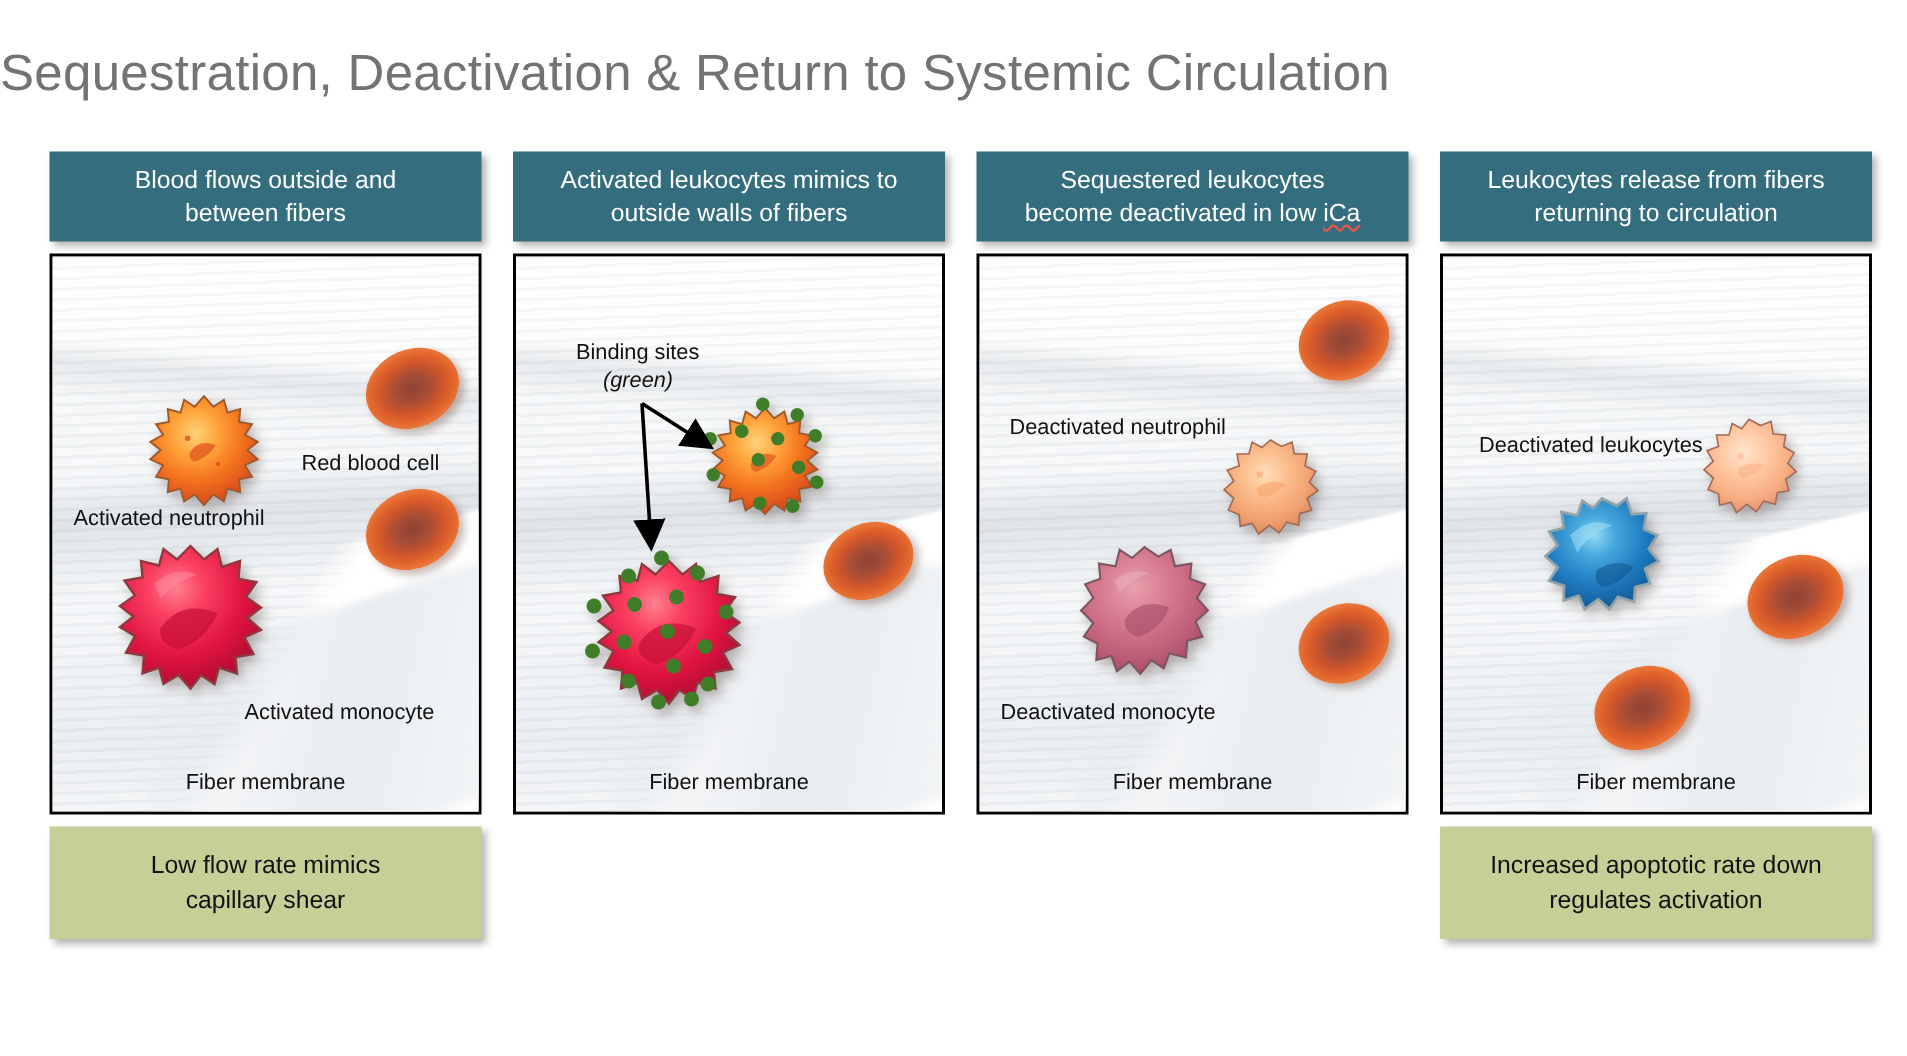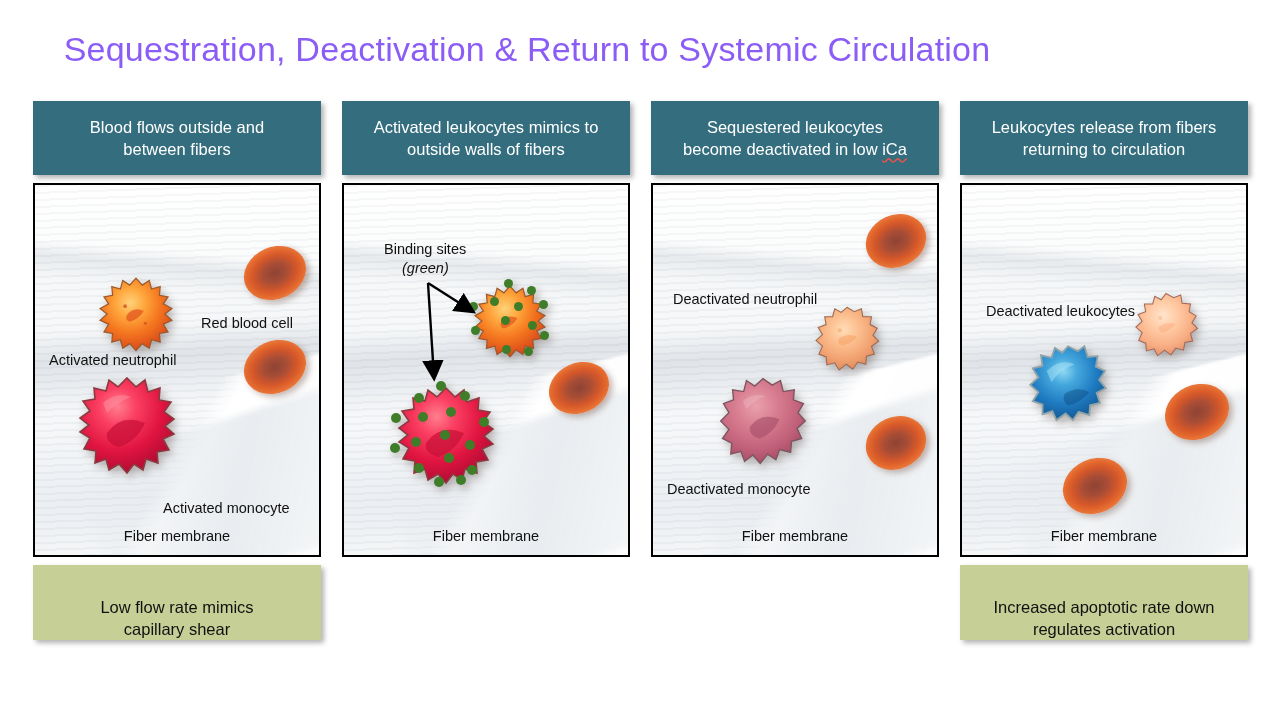--- a/index.html
+++ b/index.html
@@ -14,23 +14,23 @@
     font-family: "Liberation Sans", sans-serif;
     position: relative;
   }
 
   
   #slide-title {
     position: absolute;
     left: 0;
     top: 30px;
     width: 1054px;
-    text-align: center;
+    text-align: left;
     font-size: 34px;
-    color: #8b5cf6;
+    color: #737373;
     letter-spacing: 0.2px;
     white-space: nowrap;
   }
 
   
   #panels {
     position: absolute;
     left: 33px;
     top: 101px;
     width: 1215px;
@@ -39,21 +39,21 @@
     gap: 21px;
   }
   .panel {
     width: 288px;
     display: flex;
     flex-direction: column;
   }
 
   
   .panel-header {
-    height: 74px;
+    height: 60px;
     background: #336d7e;
     color: #ffffff;
     font-size: 16.5px;
     line-height: 1.34;
     display: flex;
     align-items: center;
     justify-content: center;
     text-align: center;
     padding: 0 8px;
     box-sizing: border-box;
@@ -167,21 +167,21 @@
 
   
   .panel-footer {
     margin-top: 8px;
     height: 75px;
     background: #c5cf96;
     color: #111111;
     font-size: 16.5px;
     line-height: 1.34;
     display: flex;
-    align-items: flex-end;
+    align-items: center;
     justify-content: center;
     text-align: center;
     padding: 0 6px;
     box-sizing: border-box;
     box-shadow: 3px 3px 5px rgba(0,0,0,0.30);
   }
   .panel-footer .ln { display: block; }
 </style>
 </head>
 <body>
@@ -236,21 +236,21 @@
               </radialGradient>
             </defs>
             <path fill="url(#p1m)" stroke="#8c3a3f" stroke-width="1.6" d="M50 3 L59 12 L68 5 L71 17 L83 13 L82 25 L94 27 L87 37 L97 44 L88 51 L97 59 L86 64 L92 75 L80 77 L81 88 L69 84 L66 95 L57 89 L50 98 L42 89 L32 95 L29 84 L18 88 L19 76 L7 74 L13 63 L3 57 L12 50 L3 43 L13 36 L6 26 L18 24 L17 13 L29 16 L32 5 L41 12 Z"></path>
             <path fill="#c70f37" opacity="0.72" d="M30 58 q14 -20 38 -10 q-8 18 -26 24 q-14 -4 -12 -14 Z"></path>
             <path fill="#ff97a6" opacity="0.45" d="M26 28 q14 -12 28 -6 q-16 6 -24 16 Z"></path>
           </svg>
         </div>
 
         <div class="fig-label" style="left:166px; top:130px;">Red blood cell</div>
         <div class="fig-label" style="left:14px; top:167px;">Activated neutrophil</div>
-        <div class="fig-label" style="left:128px; top:296px;margin-top:19px;">Activated monocyte</div>
+        <div class="fig-label" style="left:128px; top:296px;">Activated monocyte</div>
         <div class="fig-label center" style="top:343px;">Fiber membrane</div>
       </div>
     </div>
 
     <div class="panel-footer">
       <div>
         <span class="ln">Low flow rate mimics</span>
         <span class="ln">capillary shear</span>
       </div>
     </div>

